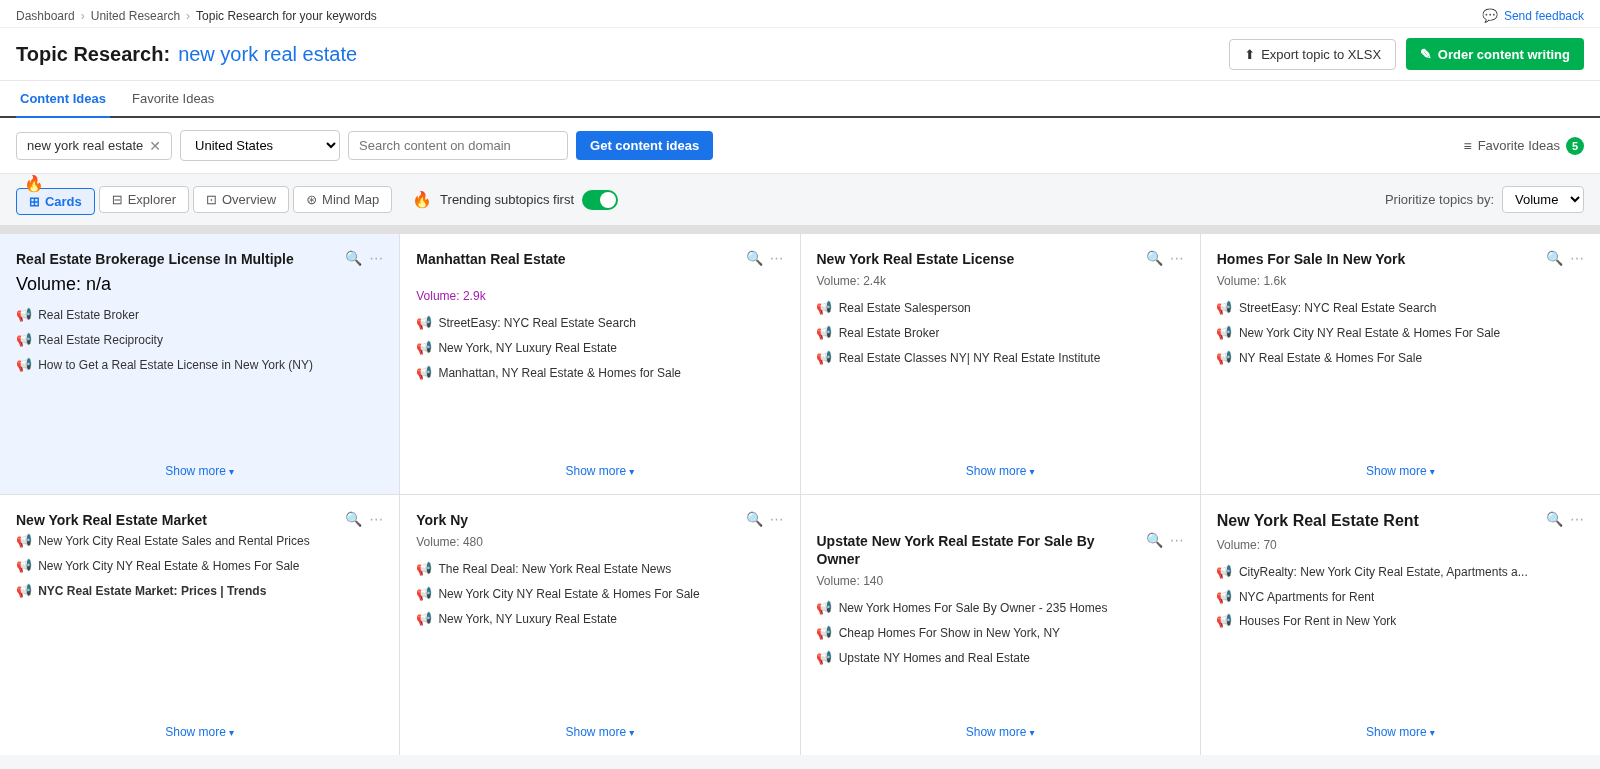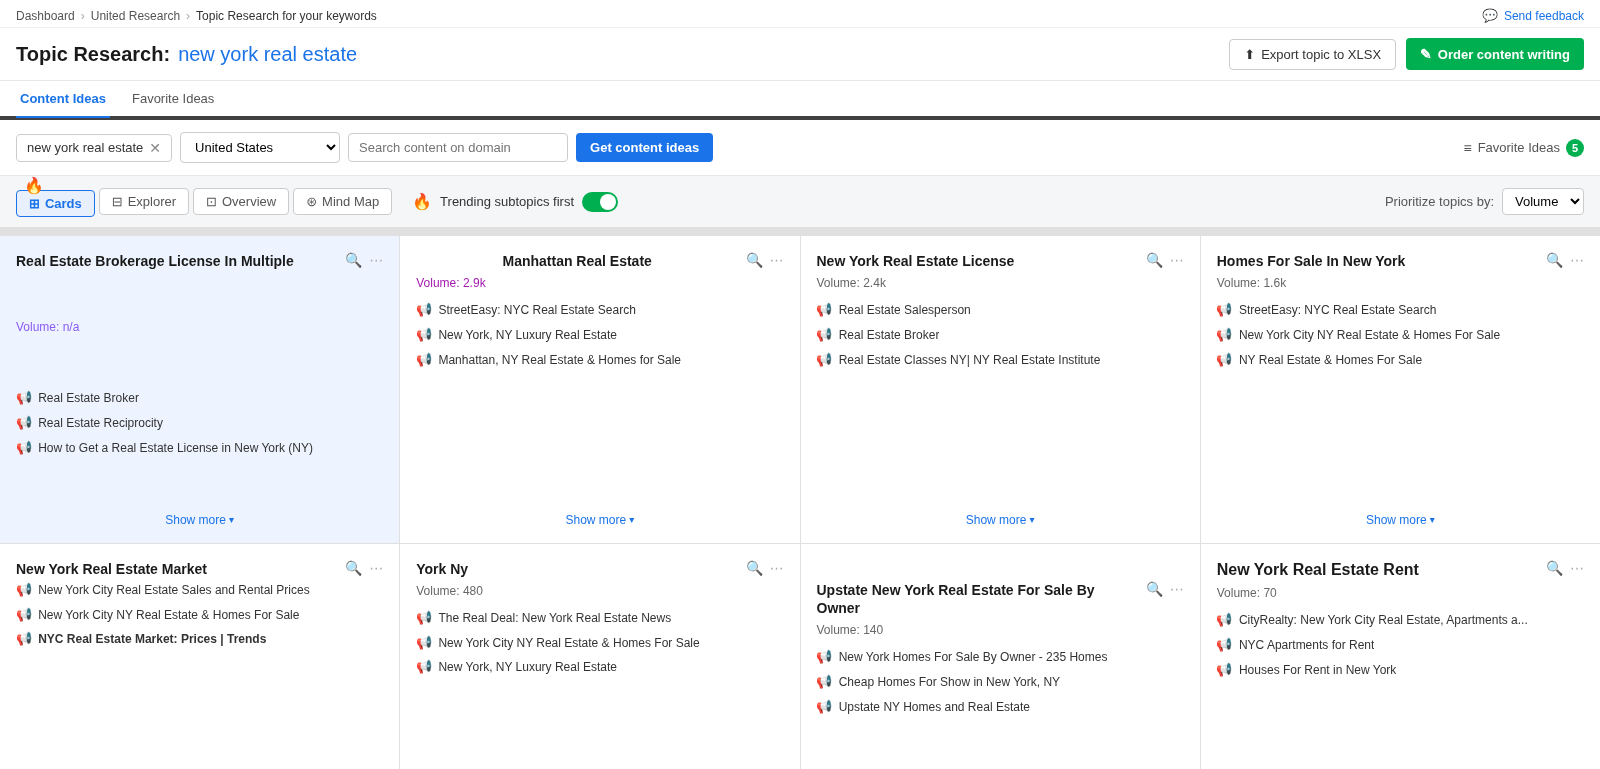--- a/index.html
+++ b/index.html
@@ -33,21 +33,21 @@
       <span>⬆</span>
       <span>Export topic to XLSX</span>
     </button>
     <button style="display:flex;align-items:center;gap:6px;background:#00b050;color:#fff;border:none;padding:8px 14px;border-radius:4px;font-size:13px;cursor:pointer;font-weight:600;">
       <span style="font-size:14px;">✎</span>
       <span>Order content writing</span>
     </button>
   </div>
 </div>
 
-<div style="display:flex;align-items:center;padding:0 16px;background:#fff;border-bottom:4px solid #404040;gap:0;">
+<div style="display:flex;align-items:center;padding:0 16px;background:#fff;border-bottom:2px solid #404040;gap:0;">
   <div style="padding:10px 4px;font-size:13px;cursor:pointer;color:#1a73e8;border-bottom:2px solid #1a73e8;font-weight:600;margin-bottom:-2px;margin-right:18px;">Content Ideas</div>
   <div style="padding:10px 4px;font-size:13px;cursor:pointer;color:#555;border-bottom:2px solid transparent;margin-bottom:-2px;margin-right:18px;">Favorite Ideas</div>
 </div>
 
 <div style="display:flex;align-items:center;padding:12px 16px;background:#fff;border-bottom:1px solid #e8e8e8;gap:8px;justify-content:space-between;">
   <div style="display:flex;align-items:center;gap:8px;">
     <div style="display:flex;align-items:center;gap:6px;background:#fff;border:1px solid #ccc;border-radius:4px;padding:5px 10px;font-size:13px;">
       <span>new york real estate</span>
       <span style="cursor:pointer;color:#888;font-size:14px;">✕</span>
     </div>
@@ -98,50 +98,50 @@
 
   <div style="display:flex;align-items:center;gap:8px;font-size:13px;color:#555;">
     <span>Prioritize topics by:</span>
     <select style="border:1px solid #ccc;border-radius:4px;padding:4px 8px;font-size:13px;background:#fff;cursor:pointer;">
       <option>Volume</option>
     </select>
   </div>
 </div>
 
 <div id="cards-grid" style="display:grid;grid-template-columns:repeat(4,1fr);gap:1px;background:#e0e0e0;padding-top:8px;">
-<div style="padding: 16px; display: flex; flex-direction: column; min-height: 260px; background: rgb(238, 244, 255); gap: 44px;">
+<div style="padding: 16px; display: flex; flex-direction: column; min-height: 260px; background: rgb(238, 244, 255);">
       <div style="display: flex; justify-content: space-between; align-items: flex-start; margin-bottom: 4px;">
         <div style="font-size: 14px; font-weight: 700; color: rgb(26, 26, 26); flex: 1 1 0%; line-height: 1.3;">Real Estate Brokerage License In Multiple</div>
         <div style="display: flex; gap: 6px; color: rgb(170, 170, 170); margin-left: 8px; flex-shrink: 0;">
           <span style="cursor: pointer; font-size: 14px;">🔍</span>
           <span style="cursor: pointer; font-size: 14px;">⋯</span>
         </div>
       </div>
-      <div style="font-size: 12px; color: #8b5cf6; margin-bottom: 12px; margin-top: 2px;">Volume: n/a</div>
+      <div style="font-size: 18px; color: #000000; margin-bottom: 12px; margin-top: 2px;">Volume: n/a</div>
       <div style="display: flex; flex-direction: column; gap: 8px; flex: 1 1 0%;">
         <div style="display: flex; align-items: flex-start; gap: 6px; font-size: 12px; color: rgb(51, 51, 51);">
           <span style="color: rgb(26, 115, 232); font-size: 13px; flex-shrink: 0; margin-top: 0px;">📢</span>
           <span style="line-height: 1.4; overflow: hidden; text-overflow: ellipsis; white-space: nowrap; max-width: calc(100% - 20px);">Real Estate Broker</span>
         </div>
         <div style="display: flex; align-items: flex-start; gap: 6px; font-size: 12px; color: rgb(51, 51, 51);">
           <span style="color: rgb(26, 115, 232); font-size: 13px; flex-shrink: 0; margin-top: 0px;">📢</span>
           <span style="line-height: 1.4; overflow: hidden; text-overflow: ellipsis; white-space: nowrap; max-width: calc(100% - 20px);">Real Estate Reciprocity</span>
         </div>
         <div style="display: flex; align-items: flex-start; gap: 6px; font-size: 12px; color: rgb(51, 51, 51);">
           <span style="color: rgb(26, 115, 232); font-size: 13px; flex-shrink: 0; margin-top: 0px;">📢</span>
           <span style="line-height: 1.4; overflow: hidden; text-overflow: ellipsis; white-space: nowrap; max-width: calc(100% - 20px);">How to Get a Real Estate License in New York (NY)</span>
         </div>
       </div>
       <div style="color: rgb(26, 115, 232); font-size: 12px; cursor: pointer; text-align: center; padding-top: 12px; margin-top: auto; display: flex; align-items: center; justify-content: center; gap: 3px;">
         <span>Show more</span>
         <span style="font-size:10px;">▾</span>
       </div>
     </div>
     <div style="background: rgb(255, 255, 255); padding: 16px; display: flex; flex-direction: column; min-height: 260px;">
-      <div style="display: flex; justify-content: space-between; align-items: flex-start; margin-bottom: 4px; text-align: center;">
+      <div style="display: flex; justify-content: space-between; align-items: flex-start; margin-bottom: 19px;">
         <div style="font-size: 14px; font-weight: 700; color: rgb(26, 26, 26); flex: 1 1 0%; line-height: 1.3;">Manhattan Real Estate</div>
         <div style="display: flex; gap: 6px; color: rgb(170, 170, 170); margin-left: 8px; flex-shrink: 0;">
           <span style="cursor: pointer; font-size: 14px;">🔍</span>
           <span style="cursor: pointer; font-size: 14px;">⋯</span>
         </div>
       </div>
       <div style="font-size: 12px; color: #a21caf; margin-bottom: 12px; margin-top: 2px;">Volume: 2.9k</div>
       <div style="display: flex; flex-direction: column; gap: 8px; flex: 1 1 0%;">
         <div style="display: flex; align-items: flex-start; gap: 6px; font-size: 12px; color: rgb(51, 51, 51);">
           <span style="color: rgb(26, 115, 232); font-size: 13px; flex-shrink: 0; margin-top: 0px;">📢</span>

